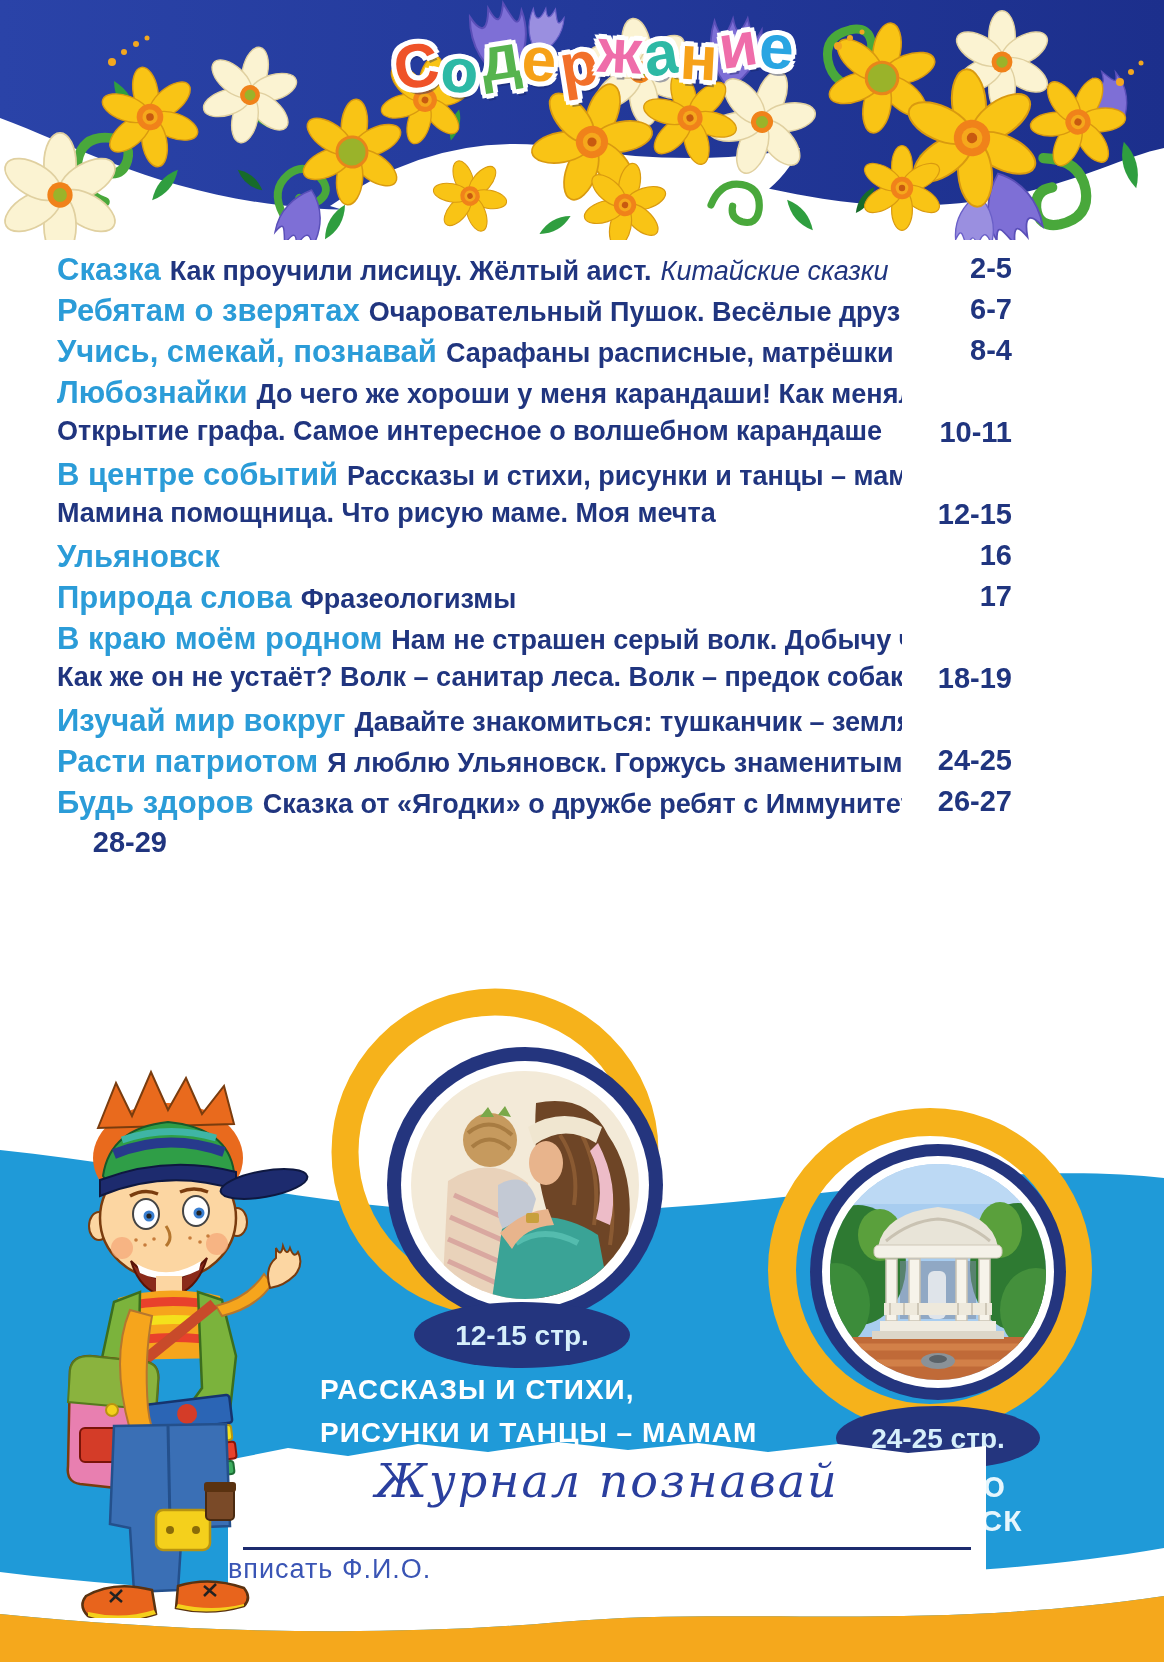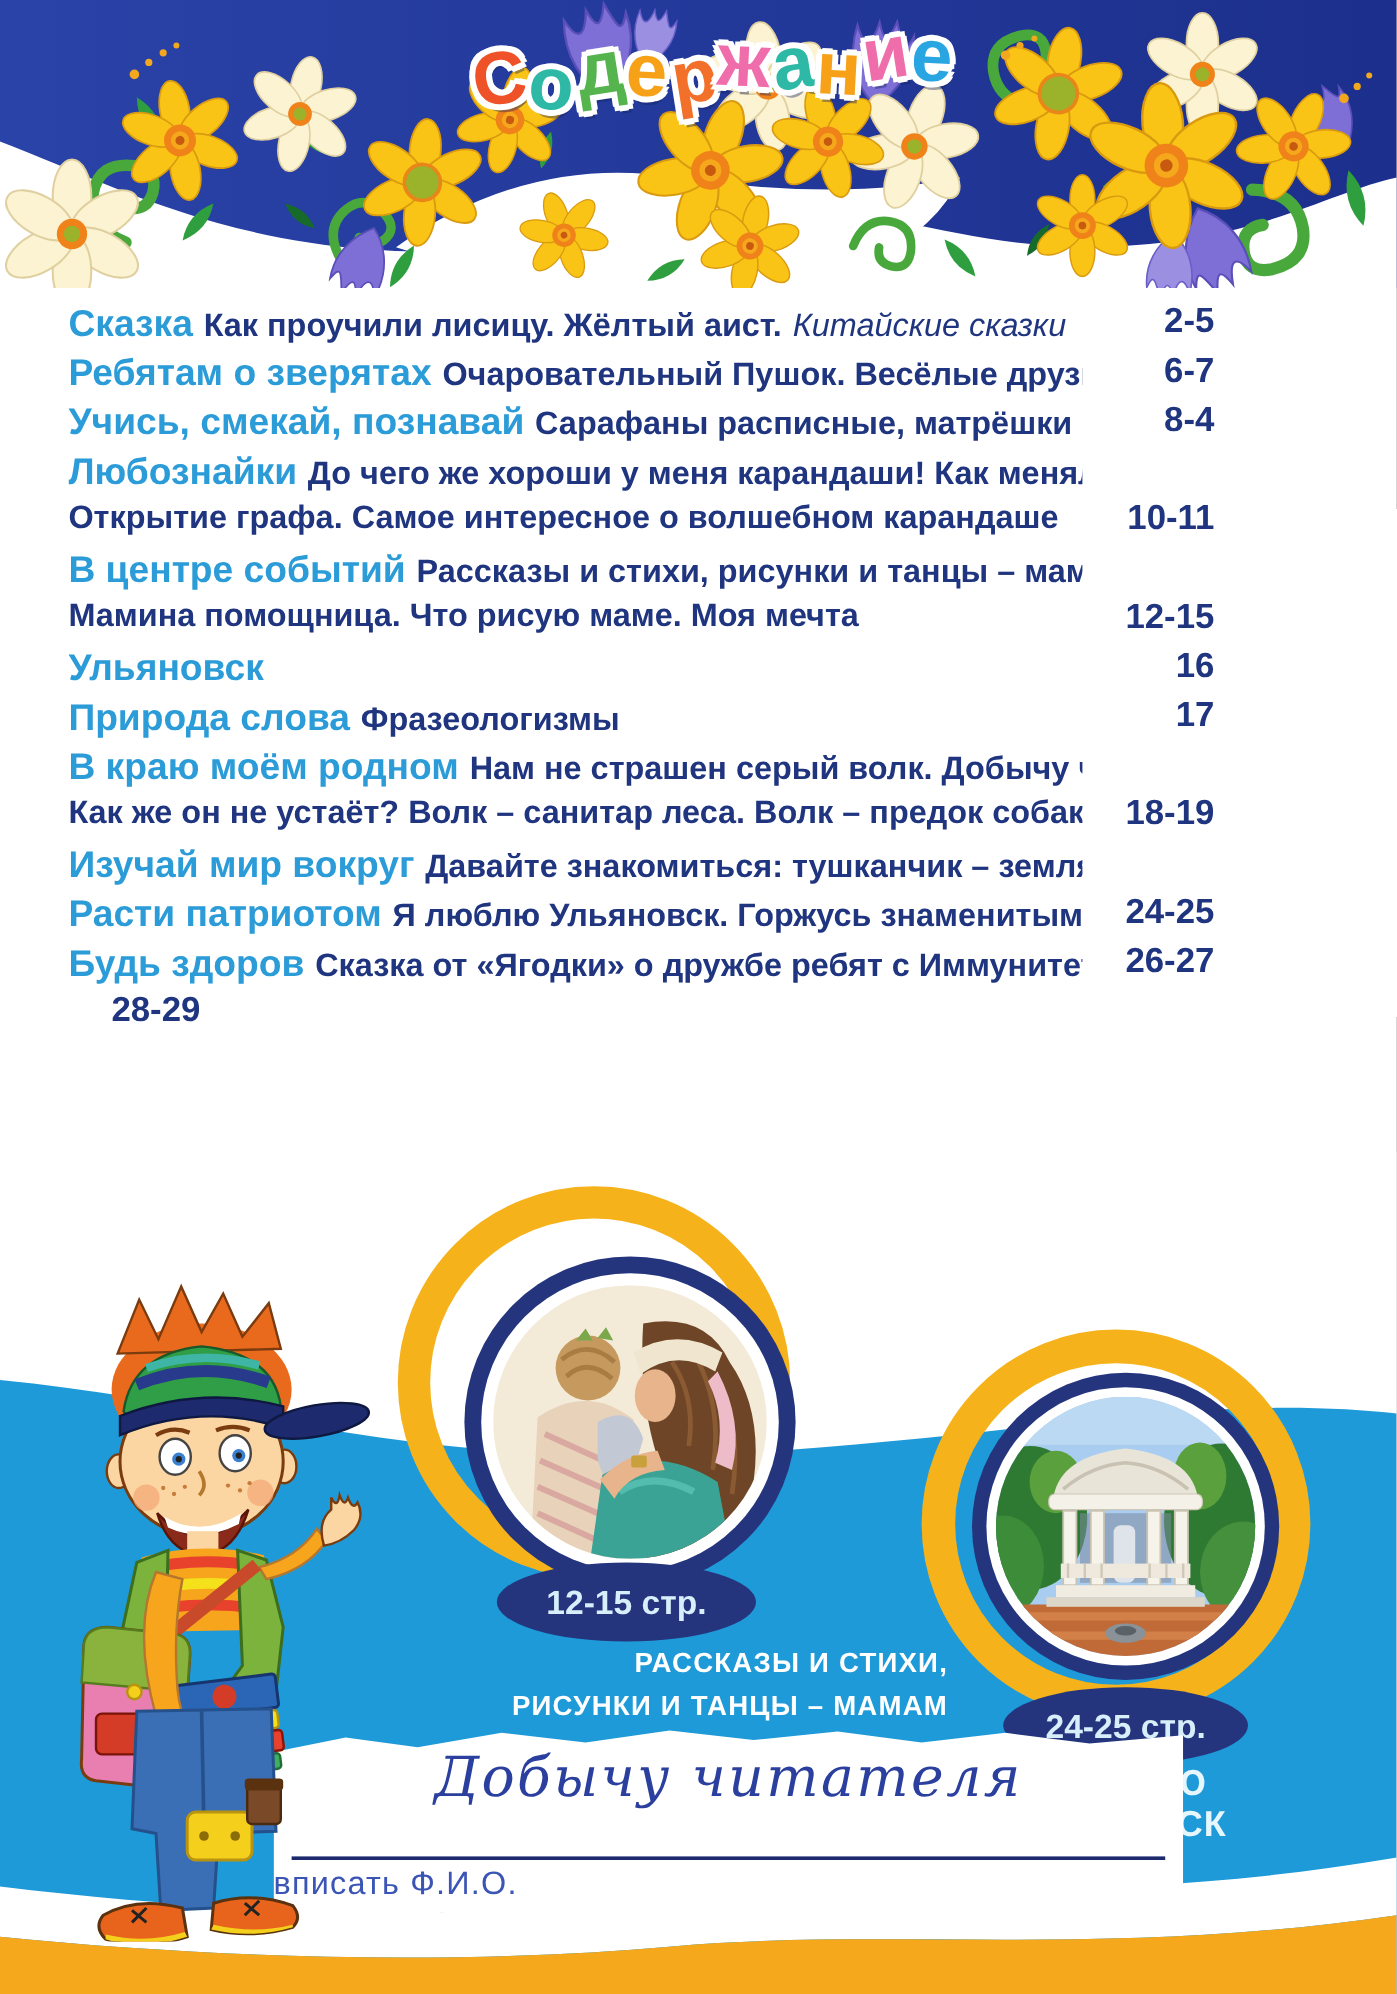--- a/index.html
+++ b/index.html
@@ -26,22 +26,22 @@
   .toc-row{display:flex;align-items:flex-start;height:41px;}
   .toc-left{flex:1;white-space:nowrap;overflow:hidden;}
   .p-h{color:#2b9cd8;font-weight:bold;font-size:31px;margin-right:9px;}
   .p-t{color:#20357f;font-weight:bold;font-size:27px;margin-right:9px;}
   .p-i{color:#20357f;font-style:italic;font-size:27px;}
   .toc-pages{min-width:110px;text-align:right;color:#20357f;font-weight:bold;font-size:29px;}
   
   .bottom{position:absolute;top:960px;left:0;width:1164px;height:702px;}
   .feature{position:absolute;}
   .caption-left{
-    position:absolute;left:320px;top:1368px;width:470px;text-align:right;
-    color:#ffffff;font-weight:bold;font-size:23px;line-height:1.55;letter-spacing:1px;
+    position:absolute;left:320px;top:1368px;width:470px;text-align:left;
+    color:#ffffff;font-weight:bold;font-size:28px;line-height:1.55;letter-spacing:1px;
   }
   .caption-right{
     position:absolute;left:745px;top:1470px;width:360px;text-align:center;
     color:#e6f6fd;font-weight:bold;font-size:30px;letter-spacing:1px;
   }
   .paper{position:absolute;left:228px;top:1438px;width:758px;height:172px;}
   .paper svg{position:absolute;left:0;top:0;}
   .paper .script{
     position:absolute;left:0;top:16px;width:100%;text-align:center;
     font-family:"DejaVu Serif","Liberation Serif",serif;font-style:italic;
@@ -340,21 +340,21 @@
       <text x="178" y="353" text-anchor="middle" class="badge-text">24-25 стр.</text>
     </svg>
   </div>
   <div class="caption-right">Я ЛЮБЛЮ УЛЬЯНОВСК</div>
 
   <div class="paper">
     <svg width="758" height="172" viewBox="0 0 758 172">
       <polygon fill="#ffffff" points="0,22 60,10 120,18 190,6 260,14 330,4 400,12 470,5 540,14 610,6 680,15 758,8
                 758,150 700,158 620,150 540,160 460,152 380,162 300,154 220,163 140,156 60,164 0,152"></polygon>
     </svg>
-    <div class="script">Добычу читателя</div>
+    <div class="script">Журнал познавай</div>
     <div class="rule"></div>
     <div class="hint">вписать Ф.И.О.</div>
   </div>
 
   <div class="feature" style="left:18px;top:1058px;width:300px;height:560px;">
     <svg width="300" height="560" viewBox="0 0 300 560">
 
       <ellipse cx="150" cy="100" rx="75" ry="55" fill="#e96a1d"></ellipse>
       <path d="M80,70 L98,25 L114,58 L133,14 L150,52 L168,20 L184,56 L206,28 L216,66 Z" fill="#e96a1d" stroke="#7a3c0e" stroke-width="2"></path>
 

